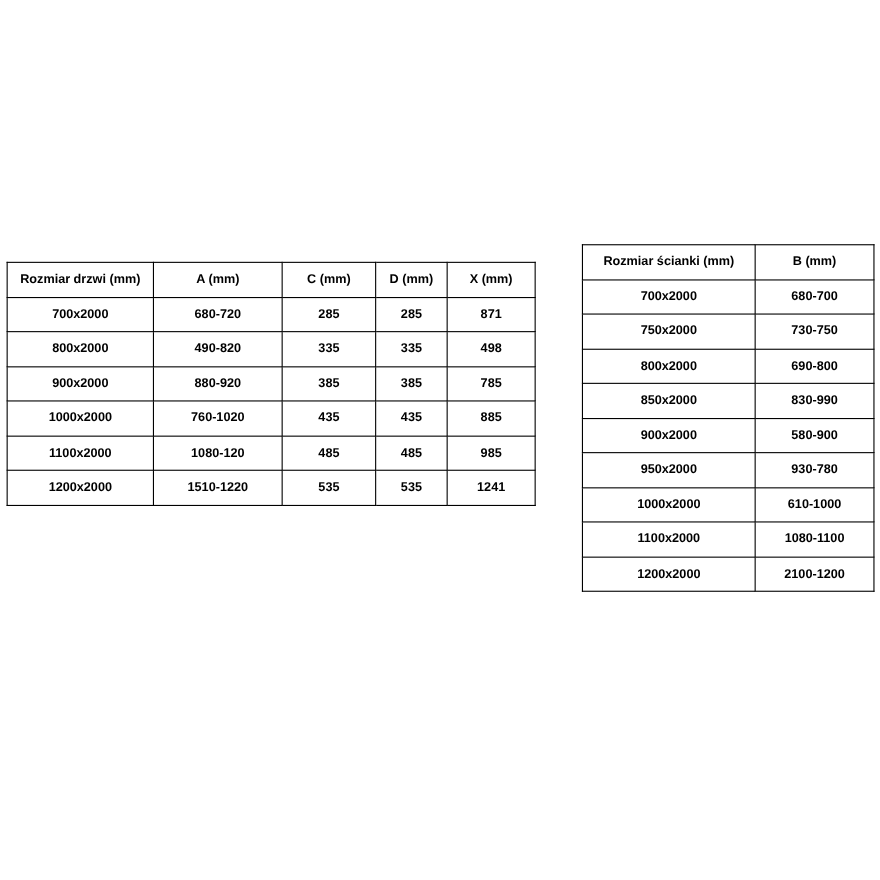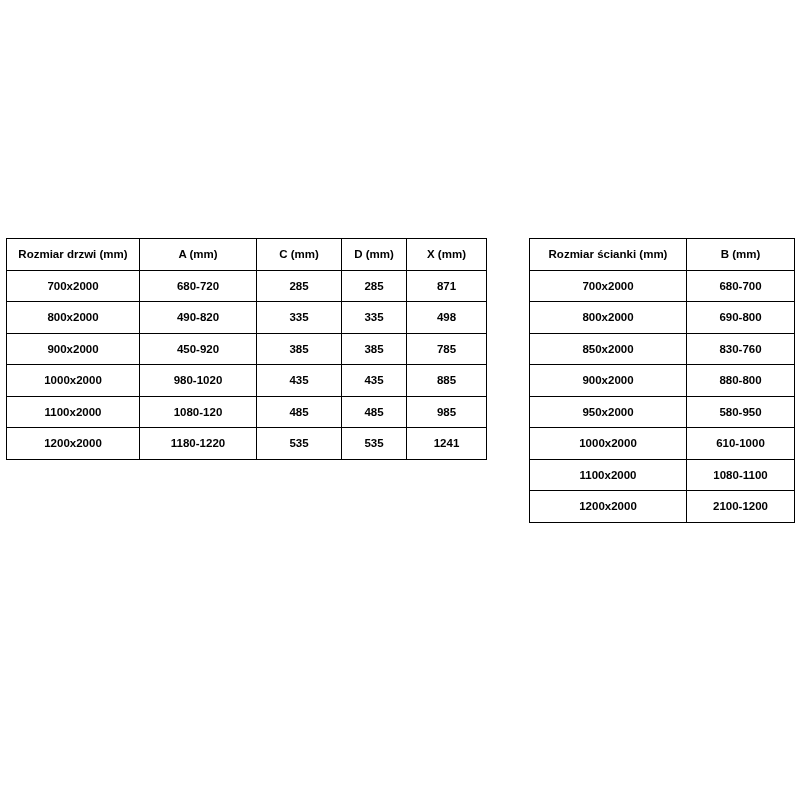--- a/index.html
+++ b/index.html
@@ -25,21 +25,21 @@
   }
   .table-wrap {
     position: absolute;
   }
   #doors-table-wrap {
     left: 6px;
     top: 238px;
   }
   #walls-table-wrap {
     left: 529px;
-    top: 238px;
+    top: 222px;
   }
   table.spec {
     border-collapse: collapse;
     table-layout: fixed;
   }
   table.spec td, table.spec th {
     border: 1px solid #000000;
     text-align: center;
     vertical-align: middle;
     font-size: 11.5px;
@@ -93,42 +93,42 @@
         </tr>
         <tr>
           <td>800x2000</td>
           <td>490-820</td>
           <td>335</td>
           <td>335</td>
           <td>498</td>
         </tr>
         <tr>
           <td>900x2000</td>
-          <td>450-920</td>
+          <td>880-920</td>
           <td>385</td>
           <td>385</td>
           <td>785</td>
         </tr>
         <tr>
           <td>1000x2000</td>
-          <td>980-1020</td>
+          <td>760-1020</td>
           <td>435</td>
           <td>435</td>
           <td>885</td>
         </tr>
         <tr>
           <td>1100x2000</td>
           <td>1080-120</td>
           <td>485</td>
           <td>485</td>
           <td>985</td>
         </tr>
         <tr>
           <td>1200x2000</td>
-          <td>1180-1220</td>
+          <td>1510-1220</td>
           <td>535</td>
           <td>535</td>
           <td>1241</td>
         </tr>
       </tbody>
     </table>
   </div>
 
   <div class="table-wrap" id="walls-table-wrap">
     <table class="spec" id="walls-table">
@@ -141,34 +141,38 @@
           <th>Rozmiar ścianki (mm)</th>
           <th>B (mm)</th>
         </tr>
       </thead>
       <tbody>
         <tr>
           <td>700x2000</td>
           <td>680-700</td>
         </tr>
         <tr>
+          <td>750x2000</td>
+          <td>730-750</td>
+        </tr>
+        <tr>
           <td>800x2000</td>
           <td>690-800</td>
         </tr>
         <tr>
           <td>850x2000</td>
-          <td>830-760</td>
+          <td>830-990</td>
         </tr>
         <tr>
           <td>900x2000</td>
-          <td>880-800</td>
+          <td>580-900</td>
         </tr>
         <tr>
           <td>950x2000</td>
-          <td>580-950</td>
+          <td>930-780</td>
         </tr>
         <tr>
           <td>1000x2000</td>
           <td>610-1000</td>
         </tr>
         <tr>
           <td>1100x2000</td>
           <td>1080-1100</td>
         </tr>
         <tr>

